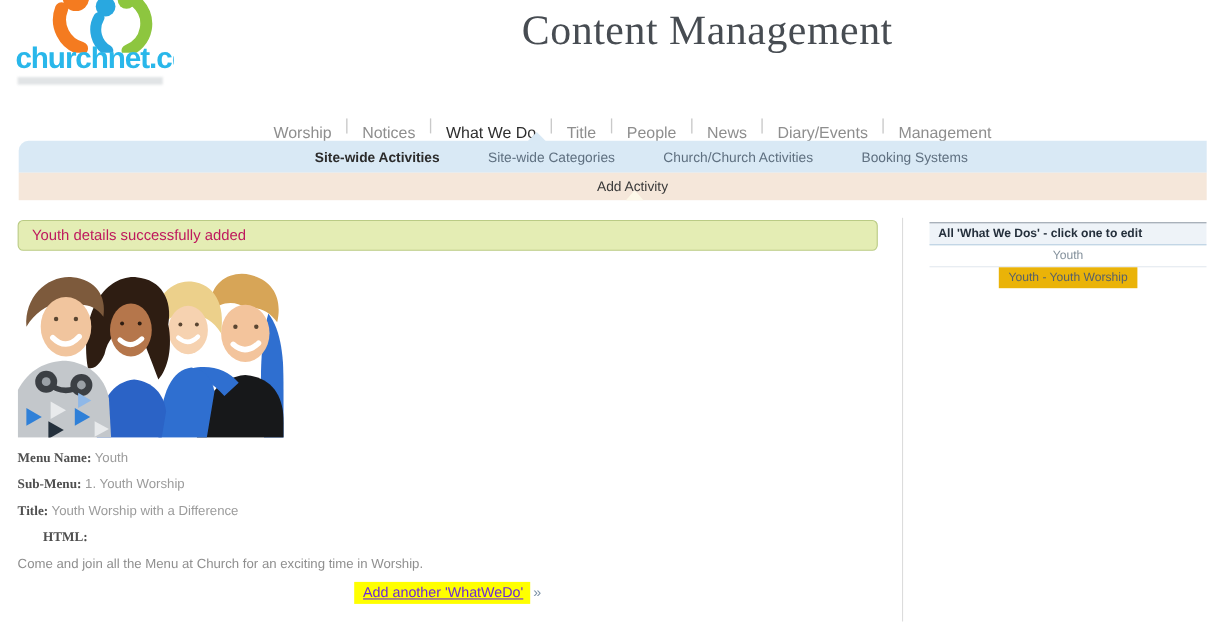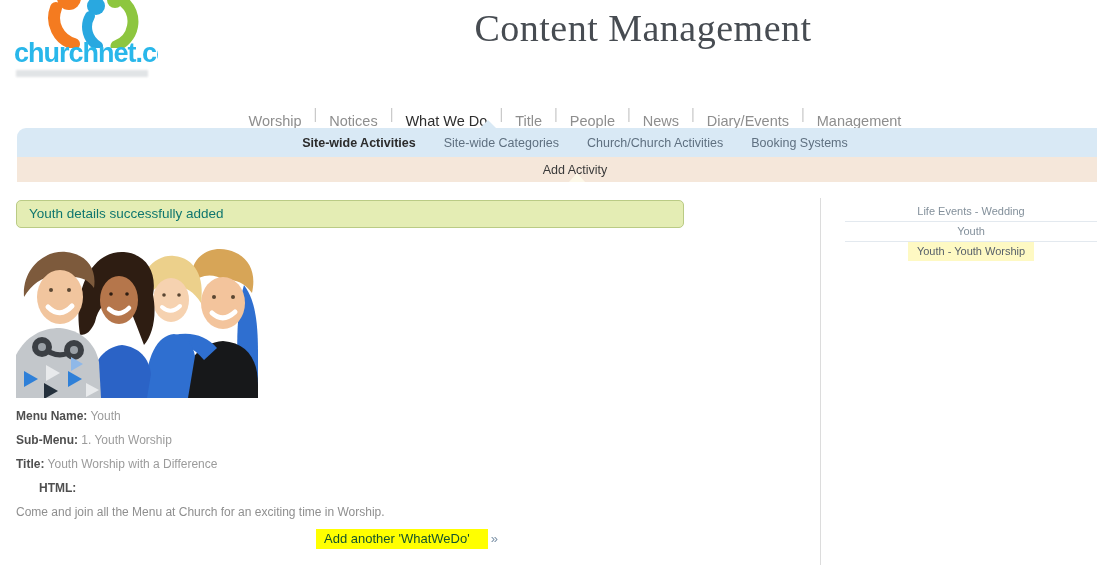--- a/index.html
+++ b/index.html
@@ -27,61 +27,61 @@
 
   .pointer-blue { position:absolute; left:479px; top:120px; width:0; height:0;
                   border-left:9px solid transparent; border-right:9px solid transparent;
                   border-bottom:9px solid #d9e9f5; }
 
   
   .subnav-bar { position:absolute; left:17px; top:128px; width:1116px; height:29px;
                 background:#d9e9f5; border-top-left-radius:9px;
                 display:flex; justify-content:center; align-items:center; gap:28px;
                 font-size:12.5px; }
-  .subnav-bar a { color:#5f7080; text-decoration:none; cursor:pointer; white-space:nowrap; }
+  .subnav-bar a { color:#5f7080; text-decoration:none; cursor:pointer; white-space:nowrap;margin-left:16px; }
   .subnav-bar a.active { color:#2b2b2b; font-weight:bold; }
 
   .action-bar { position:absolute; left:17px; top:157px; width:1116px; height:25px;
                 background:#f5e7da; display:flex; justify-content:center; align-items:center;
                 font-size:12.5px; }
   .action-bar a { color:#3a3a3a; text-decoration:none; cursor:pointer; }
 
   .pointer-cream { position:absolute; left:569px; top:173px; width:0; height:0; z-index:2;
                    border-left:8px solid transparent; border-right:8px solid transparent;
                    border-bottom:9px solid #fdf8e8; }
 
   
-  .success { position:absolute; left:16px; top:200px; width:668px; height:28px;
+  .success { position:absolute; left:16px; top:200px; width:782px; height:28px;
              background:#e4edb4; border:1px solid #bacb85; border-radius:5px;
-             line-height:26px; padding-left:12px; color:#0f766e; font-size:13.5px; }
+             line-height:26px; padding-left:12px; color:#be185d; font-size:13.5px; }
 
   .photo { position:absolute; left:16px; top:243px; width:242px; height:155px; overflow:hidden; }
 
   .field-line { position:absolute; left:16px; font-size:12px; white-space:nowrap; }
-  .field-line .lbl { color:#4f4f4f; font-weight:bold; }
+  .field-line .lbl { color:#4f4f4f; font-weight:bold;font-family:Liberation Serif, serif; }
   .field-line .val { color:#9b9b9b; }
   .f0 { top:409px; } .f1 { top:433px; } .f2 { top:457px; } .f3 { top:481px;margin-left:23px; }
   .html-text { position:absolute; left:16px; top:505px; font-size:12px; color:#8f8f8f; white-space:nowrap; }
 
   .add-another { position:absolute; left:16px; top:531px; width:782px; text-align:center;
                  font-size:13px; text-decoration:none; cursor:pointer; }
-  .add-another .hl { background:#ffff00; padding:2px 18px 3px 8px; color:#14532d; }
+  .add-another .hl { background:#ffff00; padding:2px 6px 3px 8px; color:#6d28d9;text-decoration:underline; }
   .add-another .arr { color:#7d93a8; padding-left:3px; }
 
   
   .divider-v { position:absolute; left:820px; top:198px; width:1px; height:367px; background:#dcdcdc; }
 
   .sidebar { position:absolute; left:845px; top:202px; width:252px; }
   .sb-header { height:21px; line-height:19px; background:#eef3f8;
                border-top:1px solid #97a1ab; border-bottom:1px solid #b9cfe2;
                font-size:11px; font-weight:bold; color:#25303c; padding-left:8px; }
   .sb-item { height:20px; line-height:19px; text-align:center; font-size:11px;
              color:#83909b; border-bottom:1px solid #e3e9ef; cursor:pointer; }
   .sb-item:last-child { border-bottom:none; }
-  .sb-item .hl { background:#fef9c3; padding:3px 9px 4px 9px; color:#57606a; }
+  .sb-item .hl { background:#eab308; padding:3px 9px 4px 9px; color:#57606a; }
 </style>
 </head>
 <body>
 
 <div class="logo">
   <svg class="logo-icon" viewBox="0 0 110 54">
 
     <circle cx="77" cy="6" r="8" fill="#8dc63f"></circle>
     <path d="M86,8 A26 26 0 0 1 78,52" stroke="#8dc63f" stroke-width="11" fill="none" stroke-linecap="round"></path>
 
@@ -196,18 +196,18 @@
 </div>
 <div class="html-text">Come and join all the Menu at Church for an exciting time in Worship.</div>
 
 <a class="add-another">
   <span class="hl">Add another 'WhatWeDo'</span><span class="arr">»</span>
 </a>
 
 <div class="divider-v"></div>
 
 <div class="sidebar">
-  <div class="sb-item">Life Events - Wedding</div>
+  <div class="sb-header">All 'What We Dos' - click one to edit</div>
   <div class="sb-item">Youth</div>
   <div class="sb-item">
     <span class="hl">Youth - Youth Worship</span>
   </div>
 </div>
 
 </body></html>

